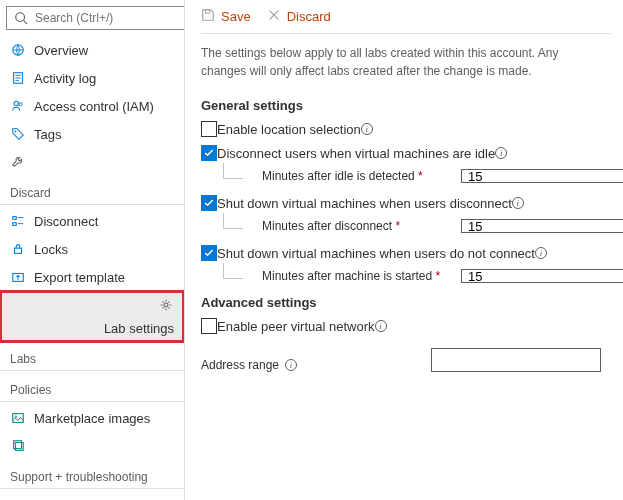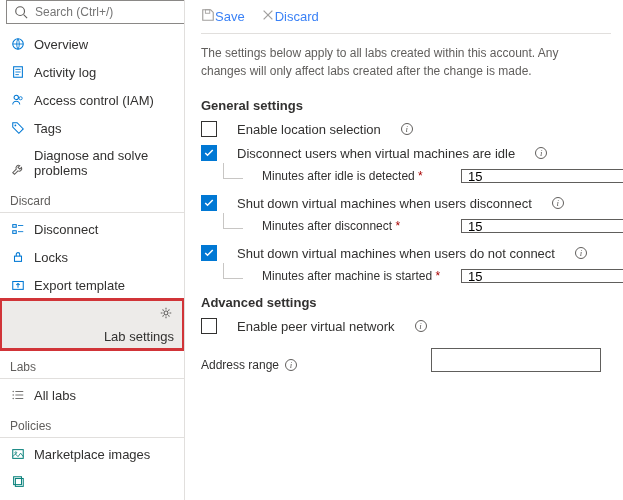--- a/index.html
+++ b/index.html
@@ -1,34 +1,34 @@
 <!DOCTYPE html>
 <html><head>
 <meta charset="utf-8">
 <style>
   * { box-sizing: border-box; margin: 0; padding: 0; }
   body { font-family: "Segoe UI", Arial, sans-serif; font-size: 13px; color: #323130; background: #fff; width: 623px; height: 500px; overflow: hidden; }
   .layout { display: flex; height: 100%; }
-  .sidebar { width: 185px; border-right: 1px solid #e1dfdd; overflow-y: auto; }
+  .sidebar { width: 185px; border-right: 1px solid #e1dfdd; padding-top: 6px; overflow-y: auto; }
   .search-row { display: flex; align-items: center; padding: 0 6px 6px 6px; gap: 6px; }
   .search-box { flex: 1; display: flex; align-items: center; border: 1px solid #8a8886; height: 24px; padding: 0 6px; gap: 6px; }
   .search-box input { border: none; outline: none; font-size: 12px; flex: 1; color: #605e5c; }
   .nav-group-title { color: #605e5c; font-size: 12px; padding: 10px 10px 4px 10px; border-bottom: 1px solid #e1dfdd; margin-bottom: 2px; }
   .nav-item { display: flex; align-items: flex-end; gap: 8px; padding: 6px 10px; cursor: pointer; font-size: 13px; color: #323130; }
   .nav-item.active { background: #edebe9; flex-direction: column; }
   .nav-item.highlighted { outline: 3px solid #d13438; outline-offset: -2px; }
   .nav-icon { width: 16px; height: 16px; display: flex; align-items: center; justify-content: center; flex-shrink: 0; }
   .nav-icon svg { width: 14px; height: 14px; }
   .main { flex: 1; padding: 8px 12px 12px 16px; overflow-y: auto; }
   .toolbar { display: flex; align-items: center; gap: 16px; padding-bottom: 8px; border-bottom: 1px solid #e1dfdd; margin-bottom: 10px; }
-  .tool-btn { display: flex; align-items: center; gap: 0; color: #3b82f6; font-size: 13px; cursor: pointer; }
+  .tool-btn { display: flex; align-items: center; gap: 6px; color: #c2410c; font-size: 13px; cursor: pointer; }
   .tool-btn svg { width: 14px; height: 14px; }
   .intro { color: #605e5c; font-size: 12px; line-height: 1.5; margin-bottom: 18px; max-width: 400px; }
   .section-title { font-weight: 600; font-size: 13px; margin: 10px 0 8px 0; }
-  .row { display: flex; align-items: center; gap: 20px; margin: 8px 0; }
+  .row { display: flex; align-items: center; gap: 0; margin: 8px 0; }
   .checkbox { width: 16px; height: 16px; border: 1px solid #323130; display: inline-flex; align-items: center; justify-content: center; flex-shrink: 0; }
   .checkbox.checked { background: #0078d4; border-color: #0078d4; }
   .checkbox.checked svg { width: 12px; height: 12px; }
   .info-icon { width: 12px; height: 12px; border: 1px solid #605e5c; border-radius: 50%; display: inline-flex; align-items: center; justify-content: center; font-size: 9px; color: #605e5c; font-style: italic; font-family: Georgia, serif; }
   .sub-row { display: flex; align-items: center; gap: 19px; margin: 6px 0 12px 22px; }
   .sub-connector { width: 20px; height: 16px; border-left: 1px solid #c8c6c4; border-bottom: 1px solid #c8c6c4; margin-top: -10px; flex-shrink: 0; }
   .sub-label { font-size: 12px; color: #323130; flex-shrink: 0; width: 180px; }
   .req { color: #a80000; }
   .num-input { border: 1px solid #605e5c; height: 14px; padding: 0 6px; font-size: 13px; width: 180px; }
   .addr-row { display: flex; align-items: flex-end; gap: 10px; margin-top: 14px; }
@@ -96,21 +96,20 @@
           </svg>
         </span>
       <span>Tags</span>
     </div>
     <div class="nav-item">
       <span class="nav-icon">
           <svg viewBox="0 0 16 16">
             <path d="M10 3a3 3 0 0 0-4 4l-4 4 2 2 4-4a3 3 0 0 0 4-4l-2 2-2-2z" class="c-gray" stroke-width="1.2"></path>
           </svg>
         </span>
-      <span>Diagnose and solve problems</span>
     </div>
 
     <div class="nav-group-title">Discard</div>
     <div class="nav-item">
       <span class="nav-icon">
           <svg viewBox="0 0 16 16">
             <rect x="2" y="3" width="4" height="3" class="c-blue" stroke-width="1.2"></rect>
             <rect x="2" y="10" width="4" height="3" class="c-blue" stroke-width="1.2"></rect>
             <line x1="8" y1="4" x2="14" y2="4" class="c-blue"></line>
             <line x1="8" y1="11" x2="14" y2="11" class="c-blue"></line>
@@ -140,33 +139,20 @@
       <span class="nav-icon">
           <svg viewBox="0 0 16 16">
             <circle cx="8" cy="8" r="2.2" class="c-gray" stroke-width="1.2"></circle>
             <path d="M8 2v2M8 12v2M2 8h2M12 8h2M4 4l1.4 1.4M10.6 10.6L12 12M12 4l-1.4 1.4M5.4 10.6L4 12" class="c-gray" stroke-width="1.2"></path>
           </svg>
         </span>
       <span>Lab settings</span>
     </div>
 
     <div class="nav-group-title">Labs</div>
-    <div class="nav-item">
-      <span class="nav-icon">
-          <svg viewBox="0 0 16 16">
-            <line x1="5" y1="4" x2="14" y2="4" class="c-gray"></line>
-            <line x1="5" y1="8" x2="14" y2="8" class="c-gray"></line>
-            <line x1="5" y1="12" x2="14" y2="12" class="c-gray"></line>
-            <circle cx="2.5" cy="4" r="0.8" fill="#605e5c"></circle>
-            <circle cx="2.5" cy="8" r="0.8" fill="#605e5c"></circle>
-            <circle cx="2.5" cy="12" r="0.8" fill="#605e5c"></circle>
-          </svg>
-        </span>
-      <span>All labs</span>
-    </div>
 
     <div class="nav-group-title">Policies</div>
     <div class="nav-item">
       <span class="nav-icon">
           <svg viewBox="0 0 16 16">
             <rect x="2" y="3" width="12" height="10" class="c-teal" stroke-width="1.2"></rect>
             <circle cx="5.5" cy="6.5" r="1" class="c-teal"></circle>
             <path d="M2 11l3-3 3 3 3-4 3 4" class="c-teal" stroke-width="1"></path>
           </svg>
         </span>

